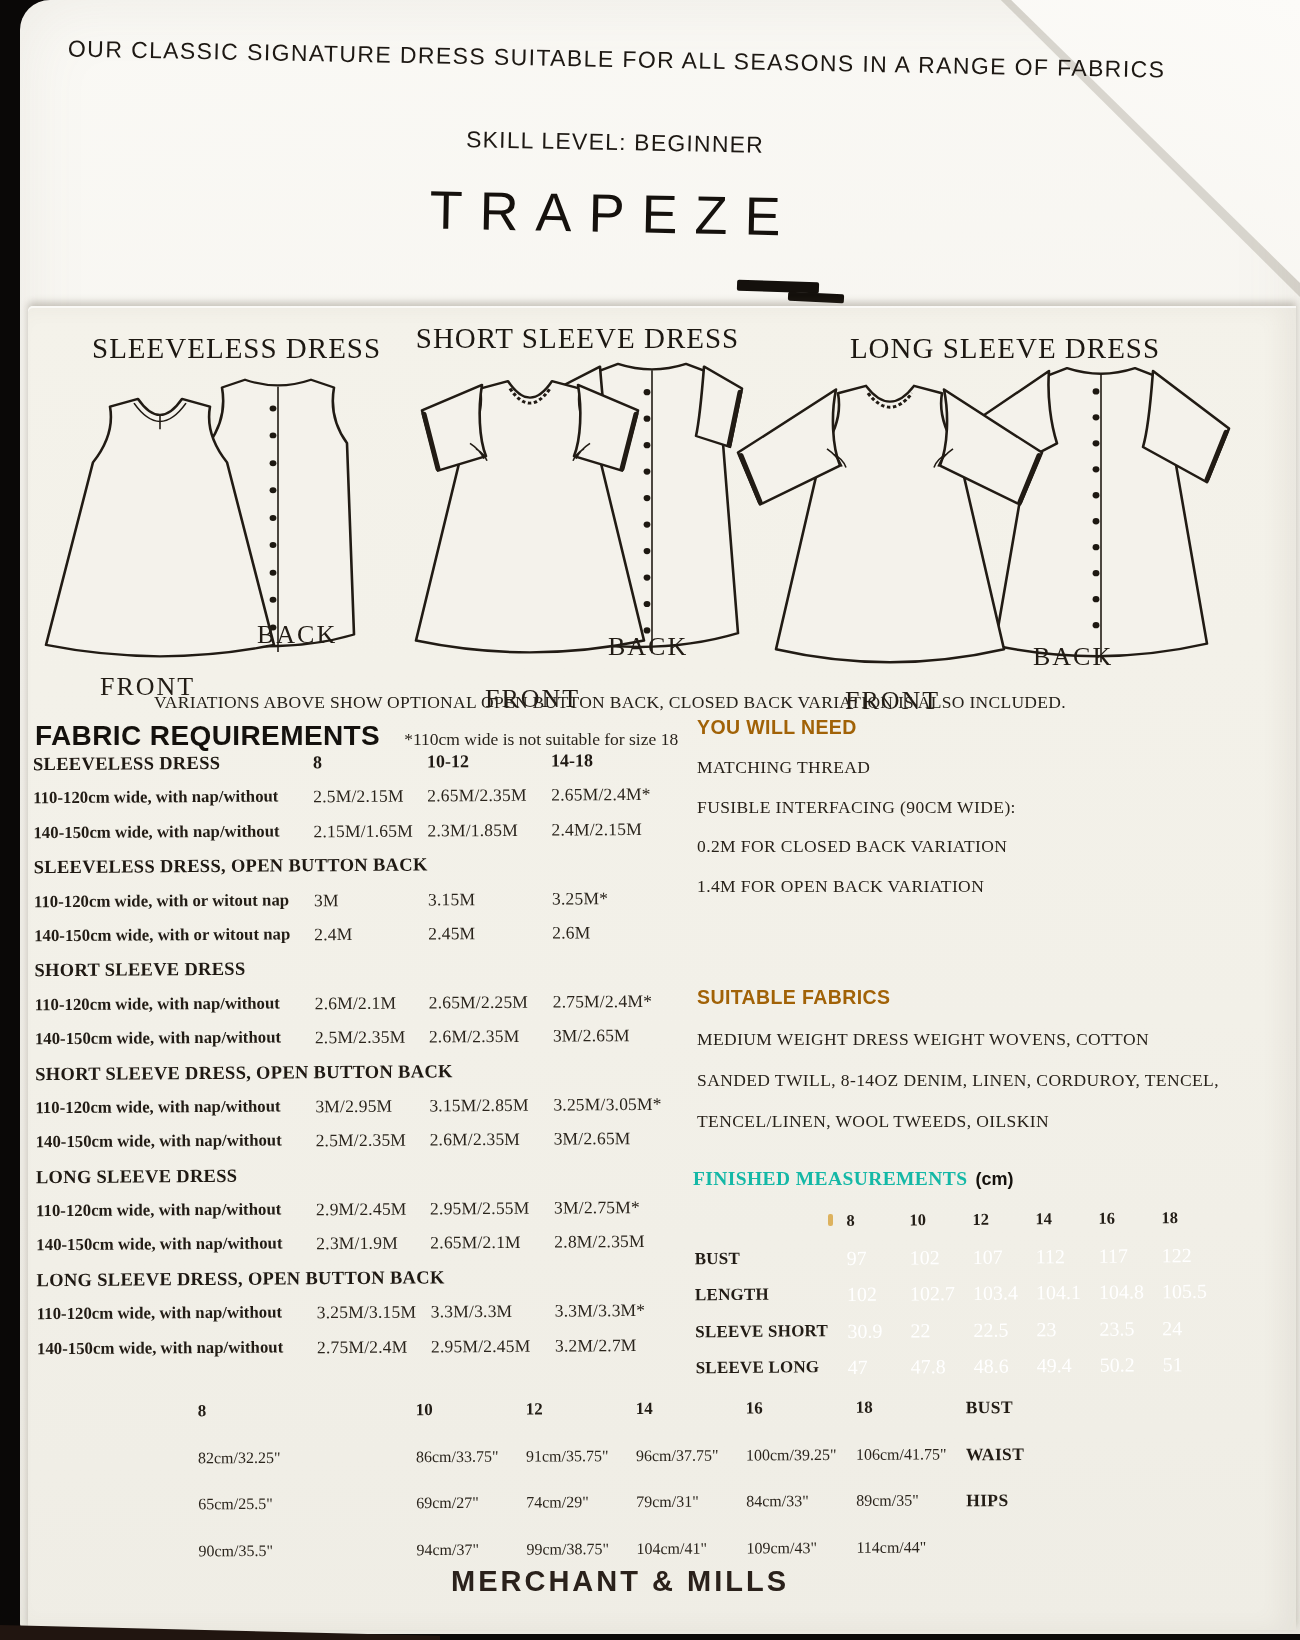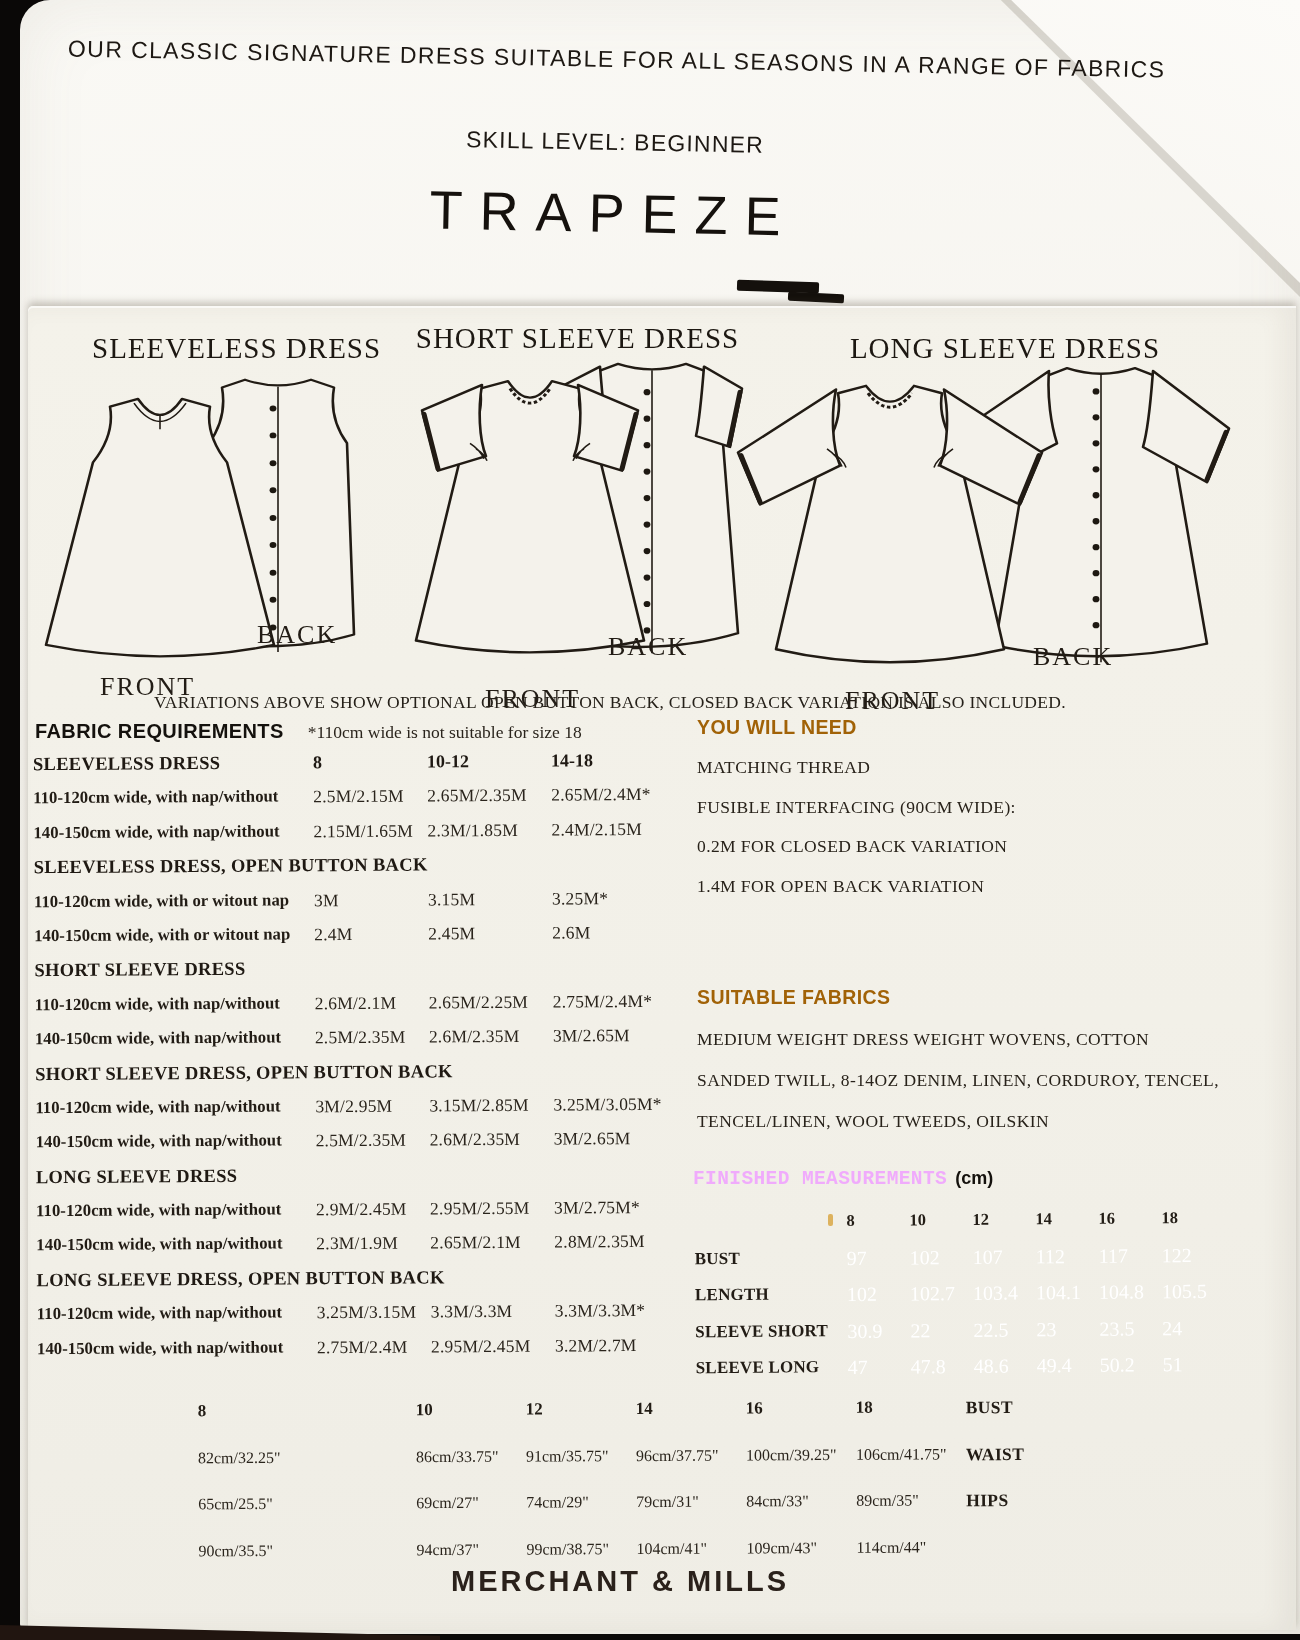--- a/index.html
+++ b/index.html
@@ -40,21 +40,21 @@
   .dress{fill:#f4f2eb;stroke:#211b14;stroke-width:2.6;stroke-linejoin:round;}
   .thin{fill:none;stroke:#211b14;stroke-width:1.6;}
   .cuff{fill:none;stroke:#211b14;stroke-width:5;stroke-linecap:round;}
   .bind{fill:none;stroke:#211b14;stroke-width:3.2;stroke-dasharray:3.5 2.6;}
   .btn{fill:#1d1811;stroke:none;}
   .note-line{position:absolute;left:0;right:80px;top:692px;text-align:center;
     font-size:17.5px;letter-spacing:.3px;color:#252019;}
 
   
   .fr-head{position:absolute;left:35px;top:720px;white-space:nowrap;}
-  .fr-head b{font-family:"Liberation Sans",sans-serif;font-size:20px;letter-spacing:.4px;color:#14110d;}
+  .fr-head b{font-family:"Liberation Sans",sans-serif;font-size:28px;letter-spacing:.4px;color:#14110d;}
   .fr-head span{font-size:17.5px;margin-left:24px;color:#2a241c;}
   #fabric-rows{position:absolute;left:35px;top:745px;display:grid;
     grid-template-columns:280px 114px 124px 106px;grid-auto-rows:34.4px;transform:rotate(-0.4deg);}
   #fabric-rows div{line-height:34.4px;white-space:nowrap;}
   .fr-sec{font-weight:bold;font-size:18.5px;letter-spacing:.3px;color:#1f1913;}
   .fr-sizehead{font-weight:bold;font-size:18px;color:#1f1913;}
   .fr-lab{font-weight:bold;font-size:16.8px;color:#221c15;}
   .fr-val{font-size:17.5px;letter-spacing:.2px;color:#2a241c;}
 
   
@@ -62,21 +62,21 @@
     letter-spacing:.4px;color:#a16207;}
   #ywn{position:absolute;left:697px;top:716px;}
   #ywn-items div{font-size:17.5px;letter-spacing:.4px;line-height:39.5px;color:#28221a;}
   #ywn-items{margin-top:9px;}
   #sf{position:absolute;left:697px;top:986px;}
   #sf-lines{margin-top:10px;}
   #sf-lines div{font-size:17.5px;letter-spacing:.4px;line-height:41px;color:#28221a;}
 
   
   .fm-head{position:absolute;left:693px;top:1168px;white-space:nowrap;}
-  .fm-head b{font-family:Liberation Mono, monospace;font-size:19.5px;letter-spacing:.4px;color:#f0abfc;}
+  .fm-head b{font-family:Liberation Serif, serif;font-size:19.5px;letter-spacing:.4px;color:#14b8a6;}
   .fm-head span{font-family:"Liberation Sans",sans-serif;font-weight:bold;font-size:18px;margin-left:8px;color:#14110d;}
   #fm-rows{position:absolute;left:695px;top:1202px;display:grid;
     grid-template-columns:152px repeat(6,63px);grid-auto-rows:36.5px;transform:rotate(-0.5deg);}
   #fm-rows div{line-height:36.5px;white-space:nowrap;}
   .fm-size{font-weight:bold;font-size:16.5px;color:#221c15;}
   .fm-lab{font-weight:bold;font-size:17px;letter-spacing:.2px;color:#221c15;}
   .fm-val{font-size:20px;color:#ffffff;}
 
   
   #sc-rows{position:absolute;left:198px;top:1386px;display:grid;

